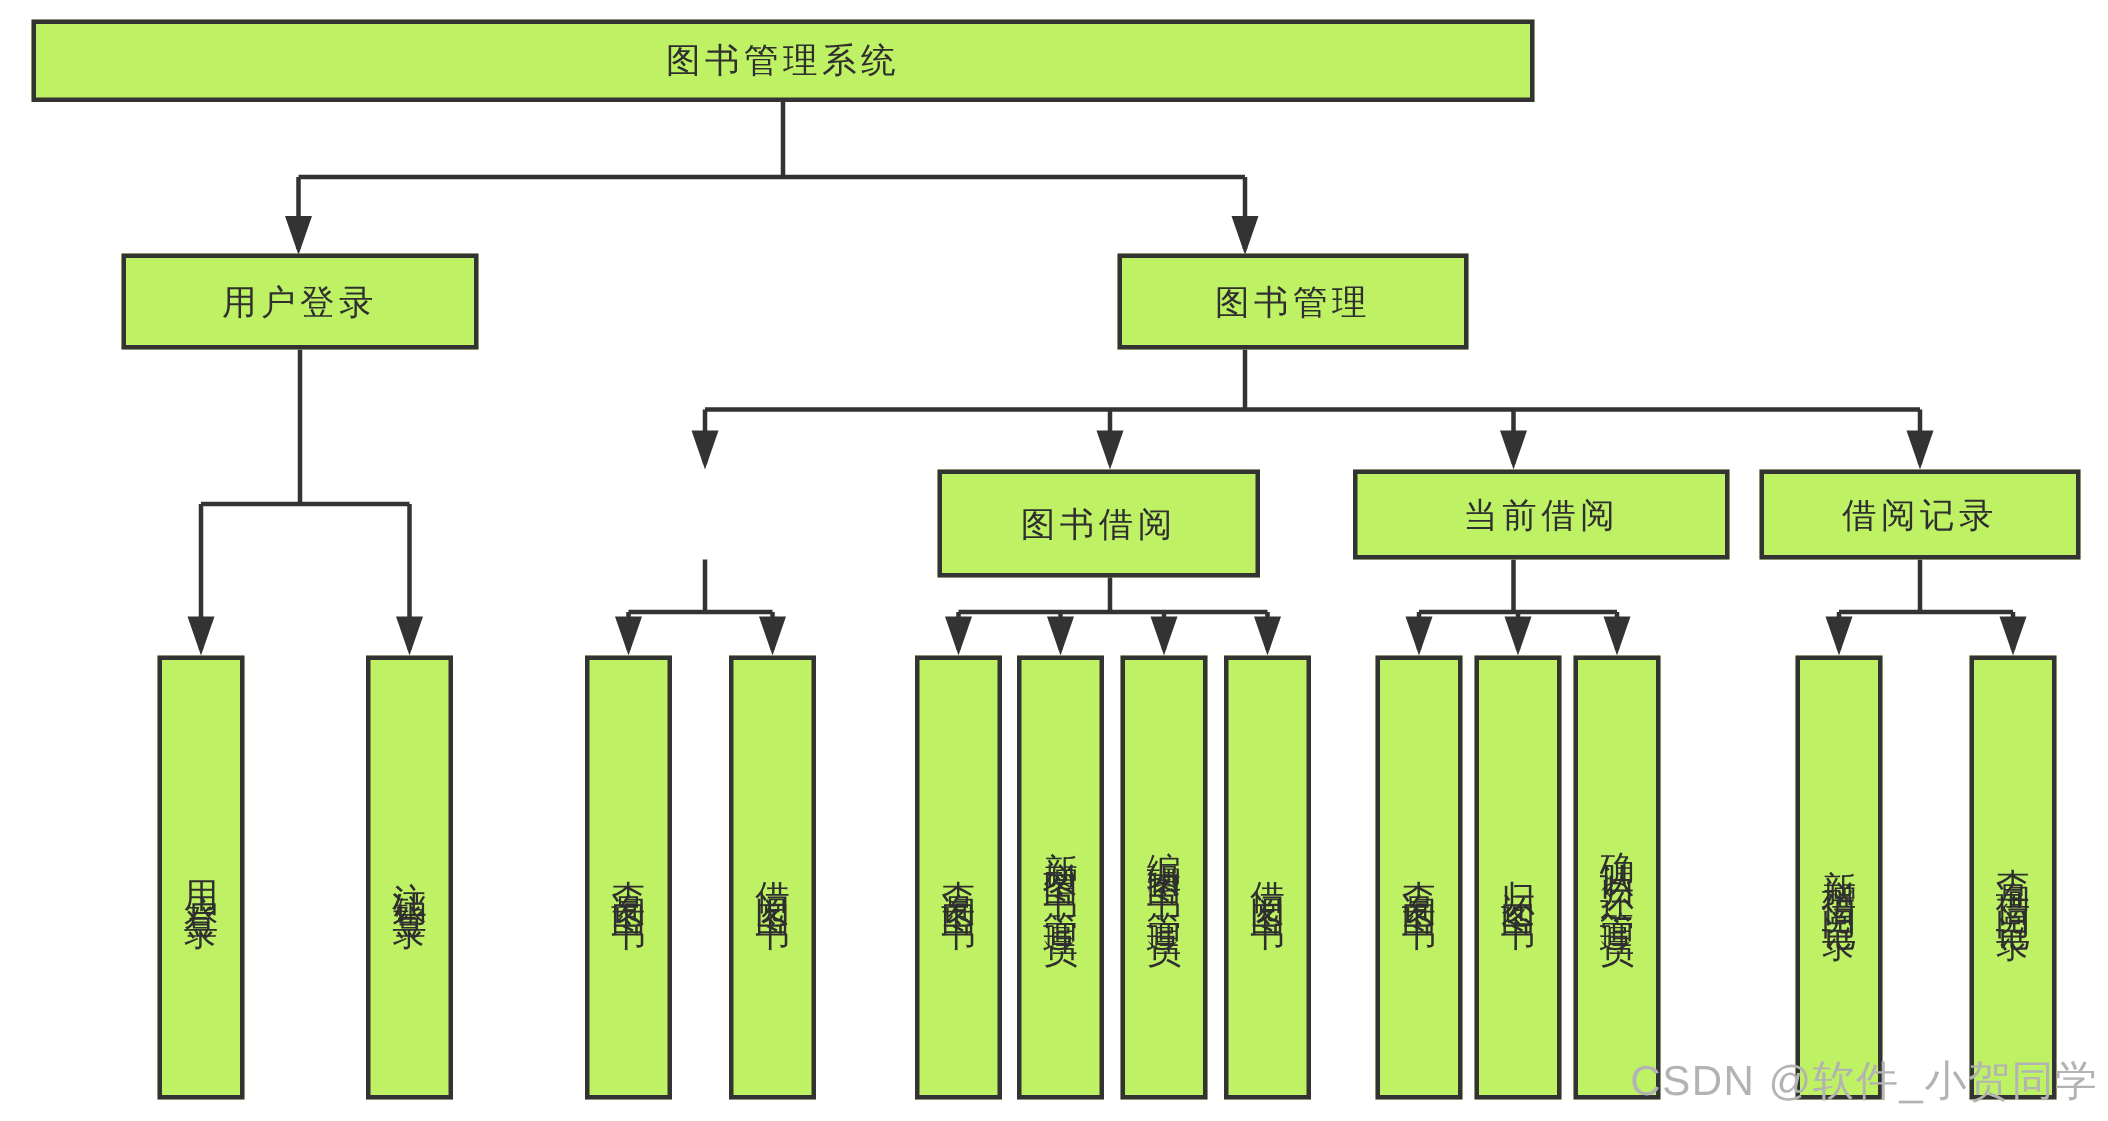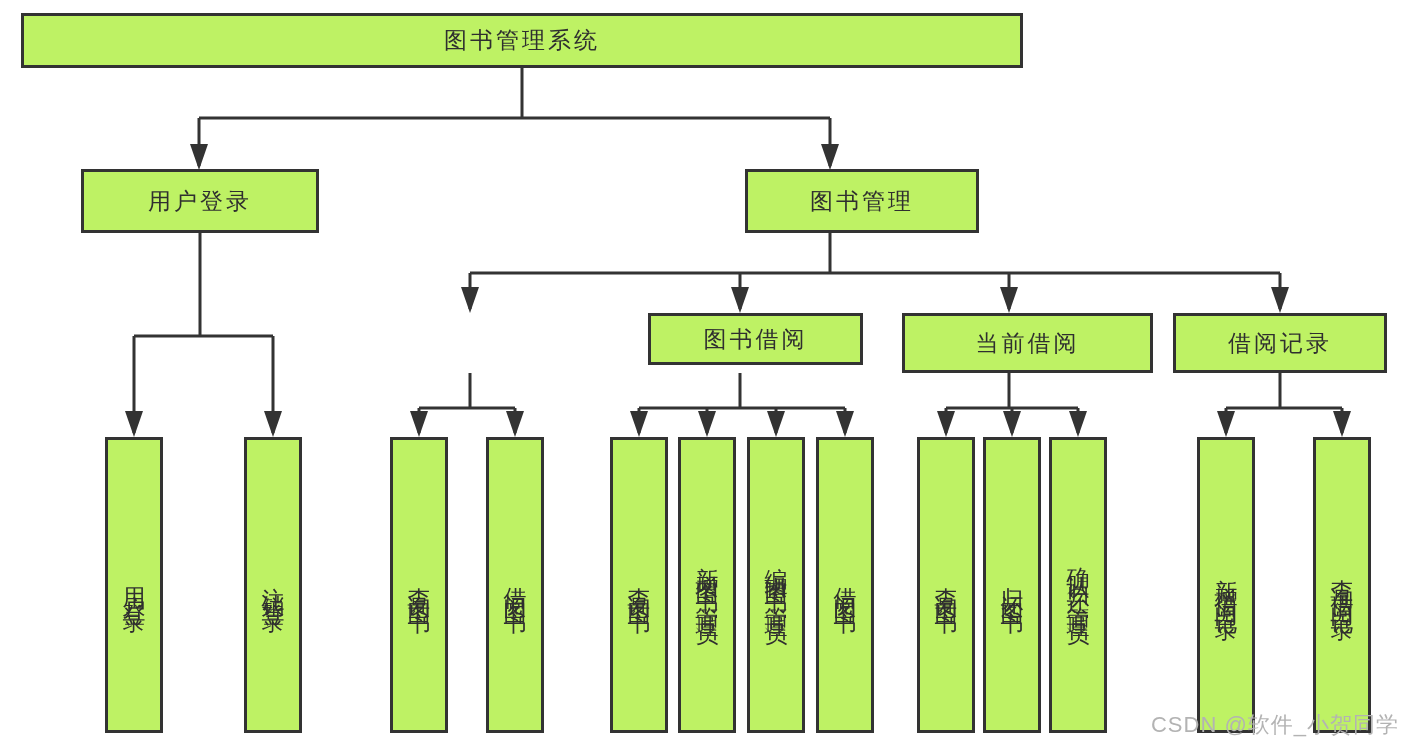--- a/index.html
+++ b/index.html
@@ -52,21 +52,21 @@
     writing-mode: vertical-rl;
     text-orientation: mixed;
     letter-spacing: 8px;
     line-height: 1;
     white-space: normal;
   }
   .watermark {
     position: absolute;
     right: 6px;
     bottom: 7px;
-    font-size: 22px;
+    font-size: 28px;
     letter-spacing: 1px;
     color: var(--watermark);
     z-index: 5;
   }
 </style>
 </head>
 <body>
 
 <div class="stage">
 
@@ -118,21 +118,21 @@
       <polygon points="1217,411 1235,411 1226,437"></polygon>
       <polygon points="1333,411 1351,411 1342,437"></polygon>
     </g>
   </svg>
 
   <div class="box" style="left:21px; top:13px; width:1002px; height:55px;">图书管理系统</div>
 
   <div class="box" style="left:81px; top:169px; width:238px; height:64px;">用户登录</div>
   <div class="box" style="left:713px; top:169px; width:234px; height:64px;margin-left:32px;">图书管理</div>
 
-  <div class="box" style="left:648px; top:313px; width:215px; height:52px;font-family:Liberation Serif, serif;">图书借阅</div>
+  <div class="box" style="left:625px; top:313px; width:215px; height:72px;font-family:Liberation Serif, serif;">图书借阅</div>
   <div class="box" style="left:902px; top:313px; width:251px; height:60px;">当前借阅</div>
   <div class="box" style="left:1173px; top:313px; width:214px; height:60px;">借阅记录</div>
 
   <div class="box vbox" style="left:105px; top:437px; width:58px; height:296px;">用户登录</div>
   <div class="box vbox" style="left:244px; top:437px; width:58px; height:296px;">注销登录</div>
 
   <div class="box vbox" style="left:390px; top:437px; width:58px; height:296px;">查询图书</div>
   <div class="box vbox" style="left:486px; top:437px; width:58px; height:296px;">借阅图书</div>
 
   <div class="box vbox" style="left:610px; top:437px; width:58px; height:296px;">查询图书</div>

